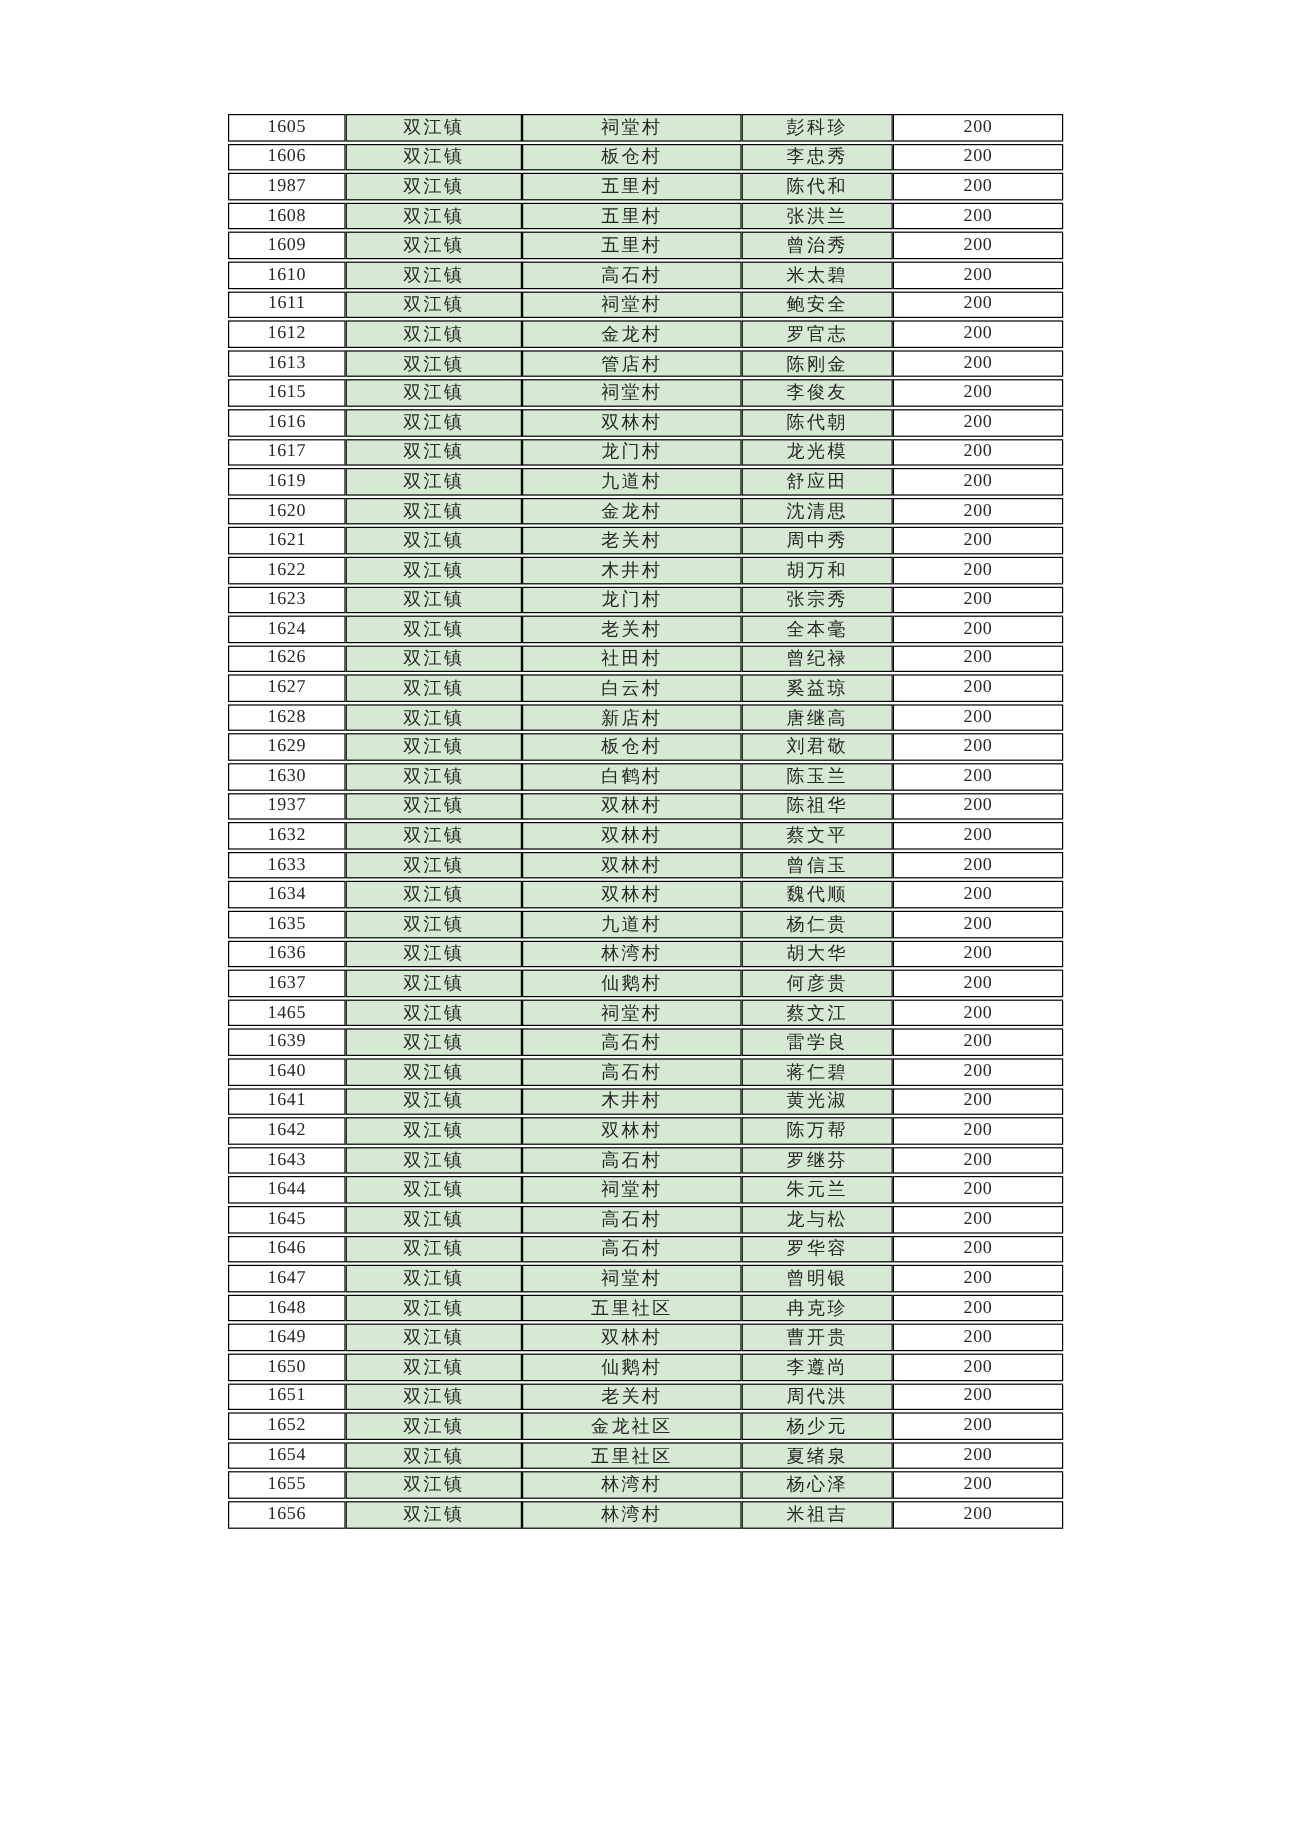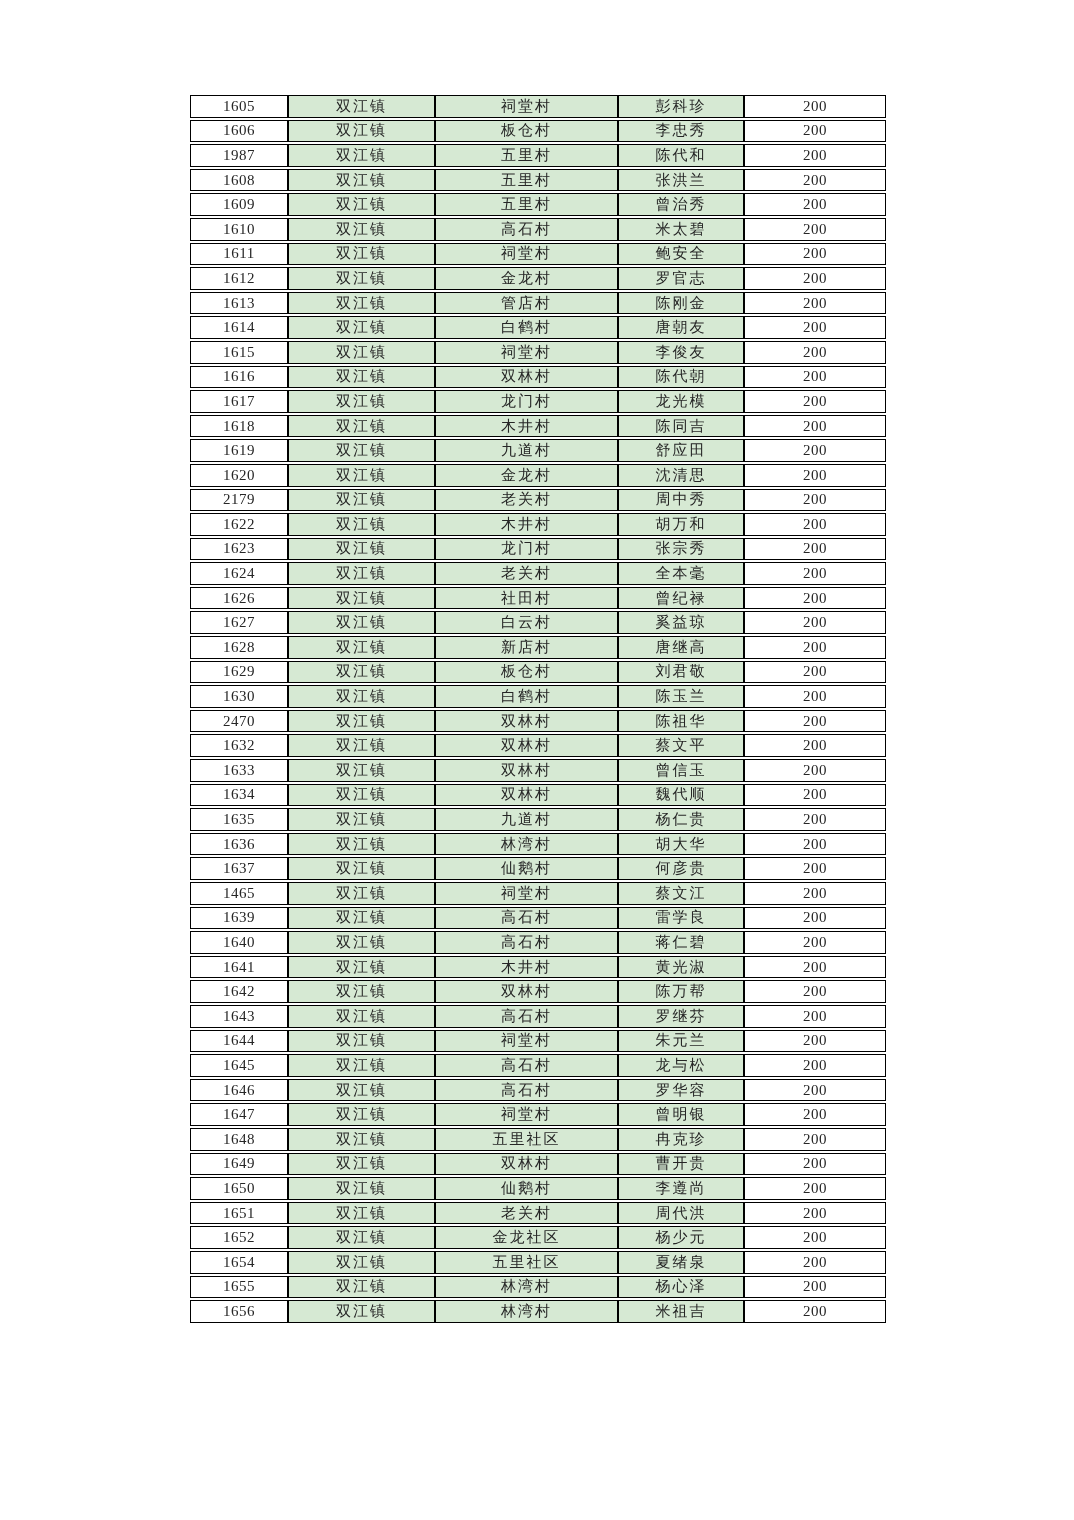--- a/index.html
+++ b/index.html
@@ -115,27 +115,20 @@
           <td class="col-amount">200</td>
         </tr>
         <tr>
           <td class="col-serial">1613</td>
           <td class="col-town">双江镇</td>
           <td class="col-village">管店村</td>
           <td class="col-person">陈刚金</td>
           <td class="col-amount">200</td>
         </tr>
         <tr>
-          <td class="col-serial">1614</td>
-          <td class="col-town">双江镇</td>
-          <td class="col-village">白鹤村</td>
-          <td class="col-person">唐朝友</td>
-          <td class="col-amount">200</td>
-        </tr>
-        <tr>
           <td class="col-serial">1615</td>
           <td class="col-town">双江镇</td>
           <td class="col-village">祠堂村</td>
           <td class="col-person">李俊友</td>
           <td class="col-amount">200</td>
         </tr>
         <tr>
           <td class="col-serial">1616</td>
           <td class="col-town">双江镇</td>
           <td class="col-village">双林村</td>
@@ -143,42 +136,35 @@
           <td class="col-amount">200</td>
         </tr>
         <tr>
           <td class="col-serial">1617</td>
           <td class="col-town">双江镇</td>
           <td class="col-village">龙门村</td>
           <td class="col-person">龙光模</td>
           <td class="col-amount">200</td>
         </tr>
         <tr>
-          <td class="col-serial">1618</td>
-          <td class="col-town">双江镇</td>
-          <td class="col-village">木井村</td>
-          <td class="col-person">陈同吉</td>
-          <td class="col-amount">200</td>
-        </tr>
-        <tr>
           <td class="col-serial">1619</td>
           <td class="col-town">双江镇</td>
           <td class="col-village">九道村</td>
           <td class="col-person">舒应田</td>
           <td class="col-amount">200</td>
         </tr>
         <tr>
           <td class="col-serial">1620</td>
           <td class="col-town">双江镇</td>
           <td class="col-village">金龙村</td>
           <td class="col-person">沈清思</td>
           <td class="col-amount">200</td>
         </tr>
         <tr>
-          <td class="col-serial">2179</td>
+          <td class="col-serial">1621</td>
           <td class="col-town">双江镇</td>
           <td class="col-village">老关村</td>
           <td class="col-person">周中秀</td>
           <td class="col-amount">200</td>
         </tr>
         <tr>
           <td class="col-serial">1622</td>
           <td class="col-town">双江镇</td>
           <td class="col-village">木井村</td>
           <td class="col-person">胡万和</td>
@@ -227,21 +213,21 @@
           <td class="col-amount">200</td>
         </tr>
         <tr>
           <td class="col-serial">1630</td>
           <td class="col-town">双江镇</td>
           <td class="col-village">白鹤村</td>
           <td class="col-person">陈玉兰</td>
           <td class="col-amount">200</td>
         </tr>
         <tr>
-          <td class="col-serial">2470</td>
+          <td class="col-serial">1937</td>
           <td class="col-town">双江镇</td>
           <td class="col-village">双林村</td>
           <td class="col-person">陈祖华</td>
           <td class="col-amount">200</td>
         </tr>
         <tr>
           <td class="col-serial">1632</td>
           <td class="col-town">双江镇</td>
           <td class="col-village">双林村</td>
           <td class="col-person">蔡文平</td>

